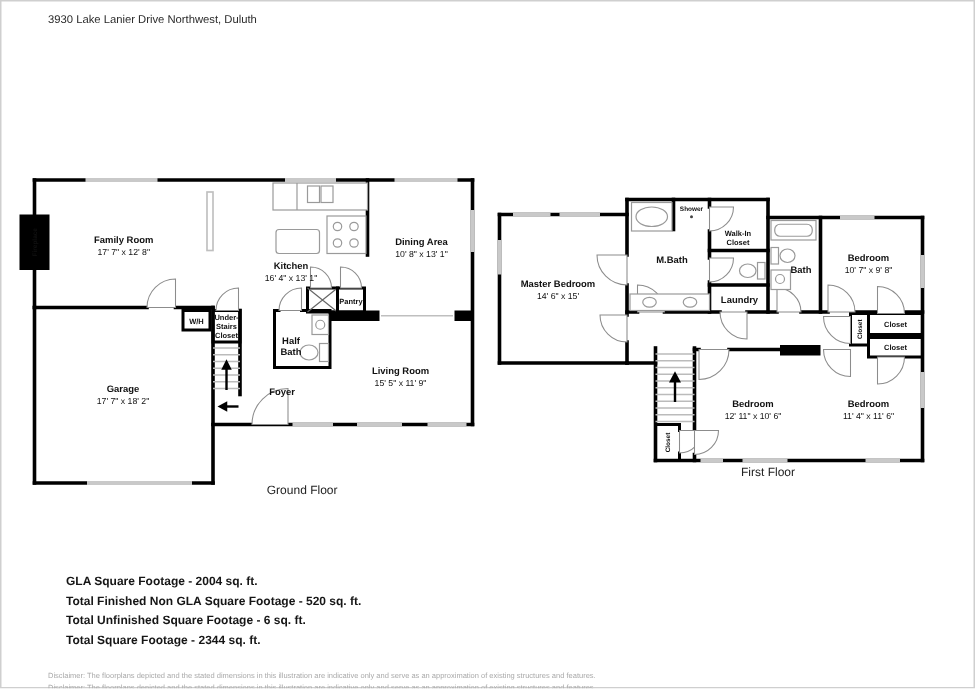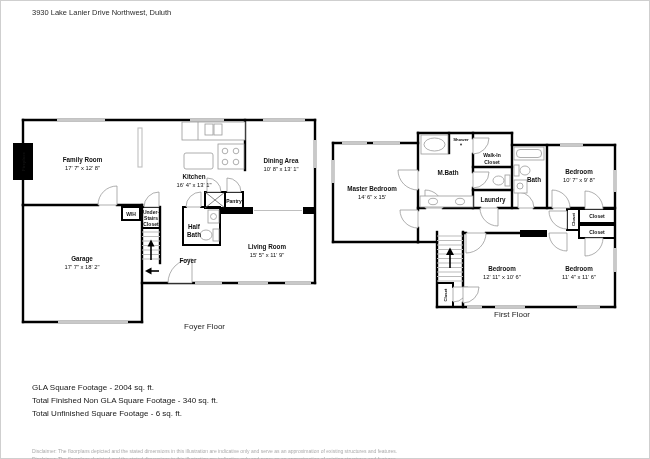--- a/index.html
+++ b/index.html
@@ -2,21 +2,21 @@
 <html><head>
 <meta charset="utf-8">
 <style>
   html,body{margin:0;padding:0;background:#fff;}
   .stage{position:relative;width:650px;height:459px;background:#fff;overflow:hidden;
          outline:1px solid #cfcfcf;outline-offset:-1px;
          font-family:"Liberation Sans",sans-serif;}
   .abs{position:absolute;}
   .address{left:32px;top:8px;font-size:7.5px;color:#2a2a2a;}
   .cap{font-size:8px;color:#222;text-align:right;width:120px;}
-  .footage{left:32px;top:381px;font-size:8px;line-height:13px;color:#161616;}
+  .footage{left:44px;top:381px;font-size:8px;line-height:13px;color:#161616;font-weight:bold;}
   .disc{left:32px;font-size:5px;color:#aaa;white-space:nowrap;}
   svg{position:absolute;overflow:visible;}
   svg text{font-family:"Liberation Sans",sans-serif;fill:#111;text-anchor:middle;}
   .rn{font-size:6.3px;font-weight:bold;}
   .rd{font-size:5.8px;}
   .sm{font-size:5px;font-weight:bold;}
   .xs{font-size:4.3px;font-weight:bold;}
   .wall{stroke:#000;stroke-width:2.4;fill:none;stroke-linecap:square;}
   .wall2{stroke:#000;stroke-width:2;fill:none;stroke-linecap:square;}
   .solid{fill:#000;stroke:none;}
@@ -127,21 +127,21 @@
       <text class="rn" x="186" y="117">Half</text>
       <text class="rn" x="186" y="124.5">Bath</text>
       <text class="rn" x="180" y="151">Foyer</text>
       <text class="sm" x="226" y="90.5">Pantry</text>
       <text class="sm" x="123" y="104">W/H</text>
       <text class="sm" x="143" y="101.5">Under-</text>
       <text class="sm" x="143" y="107.5">Stairs</text>
       <text class="sm" x="143" y="113.5">Closet</text>
     </g>
   </svg>
-  <div class="abs cap" style="left:105px;top:322px">Foyer Floor</div>
+  <div class="abs cap" style="left:105px;top:322px">Ground Floor</div>
 
   <svg style="left:330px;top:105px" width="290" height="225" viewBox="0 0 290 225">
     <g>
       <path class="wall" d="M3 38 H88"></path>
       <path class="wall" d="M3 38 V137"></path>
       <path class="wall" d="M3 137 H88"></path>
       <path class="wall" d="M88 28 V65 M88 85 V105 M88 123 V137"></path>
       <path class="wall" d="M88 28 H182"></path>
       <path class="wall" d="M182 28 V103"></path>
       <path class="wall" d="M182 40 H285"></path>
@@ -234,20 +234,21 @@
       <text class="sm" x="267" y="113">Closet</text>
       <text class="sm" x="267" y="128.5">Closet</text>
       <text class="xs" x="243" y="116" transform="rotate(-90 243 114.5)">Closet</text>
       <text class="xs" x="115" y="191.5" transform="rotate(-90 115 190)">Closet</text>
     </g>
   </svg>
   <div class="abs cap" style="left:410px;top:310px">First Floor</div>
 
   <div class="abs footage">
     <div>GLA Square Footage - 2004 sq. ft.</div>
-    <div>Total Finished Non GLA Square Footage - 340 sq. ft.</div>
+    <div>Total Finished Non GLA Square Footage - 520 sq. ft.</div>
     <div>Total Unfinished Square Footage - 6 sq. ft.</div>
+    <div>Total Square Footage - 2344 sq. ft.</div>
   </div>
 
   <div class="abs disc" style="top:448px">Disclaimer: The floorplans depicted and the stated dimensions in this illustration are indicative only and serve as an approximation of existing structures and features.</div>
   <div class="abs disc" style="top:456px">Disclaimer: The floorplans depicted and the stated dimensions in this illustration are indicative only and serve as an approximation of existing structures and features.</div>
 
 </div>
 
 </body></html>

